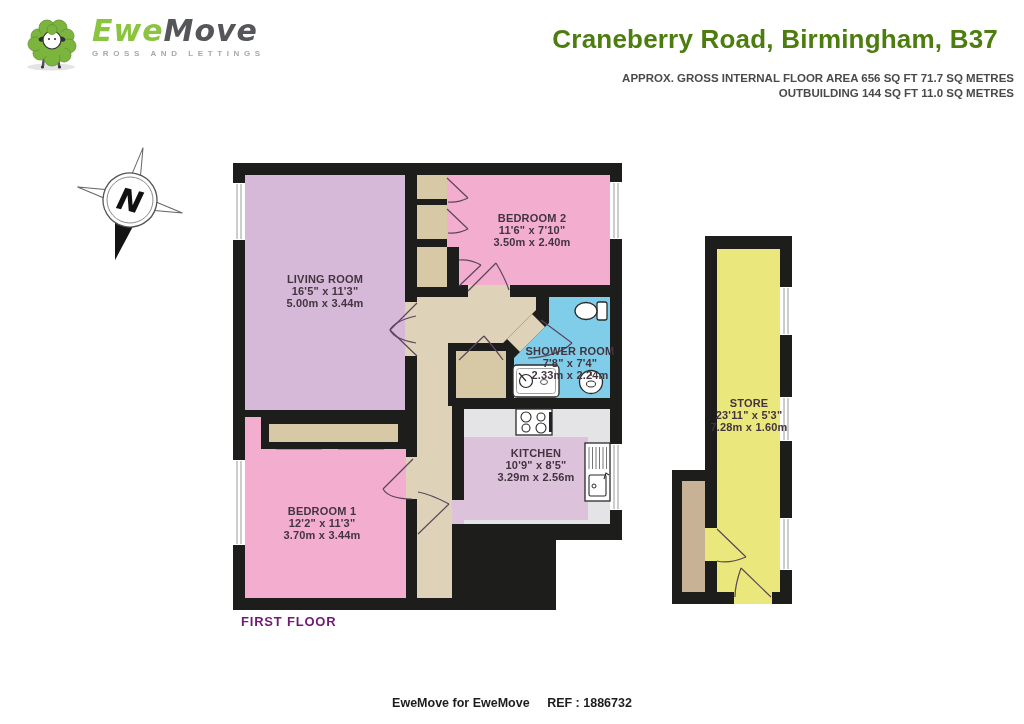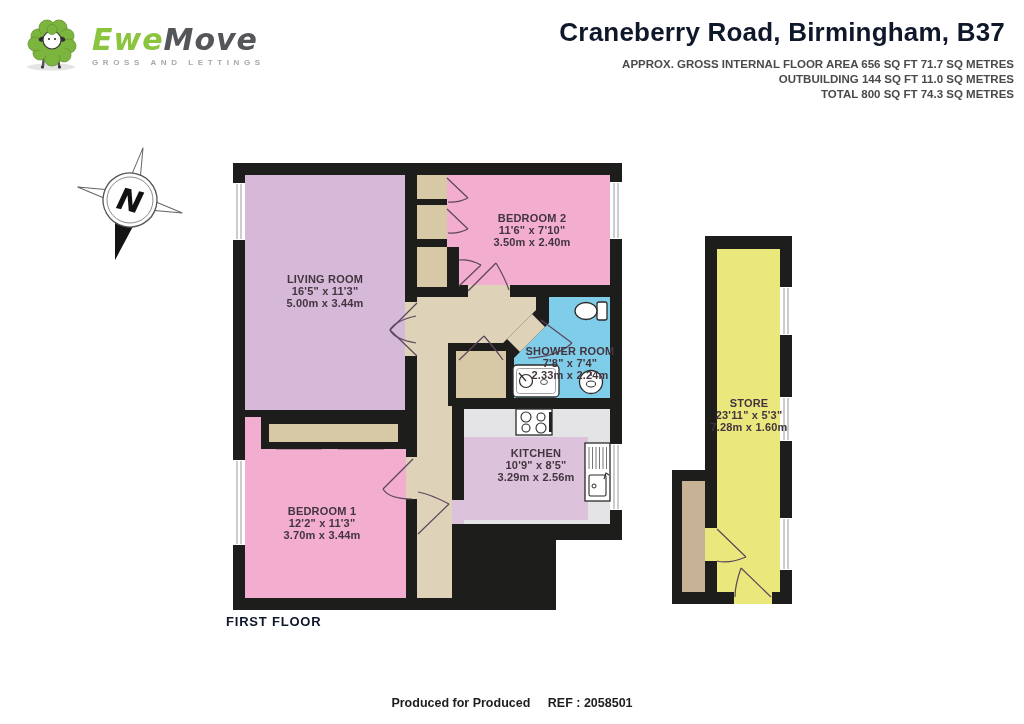--- a/index.html
+++ b/index.html
@@ -1,36 +1,36 @@
 <!DOCTYPE html>
 <html><head>
 <meta charset="utf-8">
 <style>
   html,body{margin:0;padding:0;background:#fff;}
   .page{position:relative;width:1024px;height:724px;background:#ffffff;
         font-family:"Liberation Sans",sans-serif;overflow:hidden;}
   
   .logo{position:absolute;left:14px;top:6px;display:flex;align-items:flex-start;}
-  .logo-text{margin-left:4px;margin-top:19px;}
+  .logo-text{margin-left:4px;margin-top:10px;}
   .brand{font:italic bold 30px "DejaVu Sans",sans-serif;letter-spacing:1px;line-height:30px;}
   .brand .ewe{color:#8bc53f;}
   .brand .move{color:#55565a;}
   .tagline{font:bold 8px "Liberation Sans",sans-serif;color:#a8a8a8;letter-spacing:4.6px;margin-top:3px;}
   .title-block{position:absolute;right:10px;top:8px;text-align:right;}
-  .main-title{font-size:26px;font-weight:bold;color:#0f172a;letter-spacing:0.2px;margin:9px;}
+  .main-title{font-size:26px;font-weight:bold;color:#4d7c0f;letter-spacing:0.2px;margin:16px;}
   .area-lines{margin-top:4px;font-size:11.5px;font-weight:bold;color:#4a4a4a;line-height:15px;}
   
   .plan{position:absolute;left:0;top:0;}
   .rlabel{font:bold 11px "Liberation Sans",sans-serif;fill:#42353f;text-anchor:middle;letter-spacing:0.2px;}
   .doorline{stroke:#5c465c;stroke-width:1.2;fill:none;}
   .fixture{fill:#ffffff;stroke:#2b2b2b;stroke-width:1.3;}
   .mullion{stroke:#9a9a9a;stroke-width:1;}
   
-  .floor-label{position:absolute;left:226px;top:614px;font-size:13px;font-weight:bold;
-               color:#0f172a;letter-spacing:0.8px;}
+  .floor-label{position:absolute;left:241px;top:614px;font-size:13px;font-weight:bold;
+               color:#701a75;letter-spacing:0.8px;}
   .footer{position:absolute;left:0;top:696px;width:1024px;text-align:center;
           font-size:12.5px;font-weight:bold;color:#1d1d1d;}
   .footer span{margin:0 7px;}
 </style>
 </head>
 <body>
 
 <div class="page">
 
   <div class="logo">
@@ -65,21 +65,20 @@
       <div class="brand"><span class="ewe">Ewe</span><span class="move">Move</span></div>
       <div class="tagline">GROSS AND LETTINGS</div>
     </div>
   </div>
 
   <div class="title-block">
     <h1 class="main-title">Craneberry Road, Birmingham, B37</h1>
     <div class="area-lines">
       <div>APPROX. GROSS INTERNAL FLOOR AREA 656 SQ FT 71.7 SQ METRES</div>
       <div>OUTBUILDING 144 SQ FT 11.0 SQ METRES</div>
-      <div>TOTAL 800 SQ FT 74.3 SQ METRES</div>
     </div>
   </div>
 
   <svg class="plan" width="1024" height="724" viewBox="0 0 1024 724">
 
     <g transform="rotate(14 130 200)">
       <path d="M130,146 L122,198 L138,198 Z" fill="#fff" stroke="#666" stroke-width="1"></path>
       <path d="M76,200 L128,192 L128,208 Z" fill="#fff" stroke="#666" stroke-width="1"></path>
       <path d="M184,200 L132,192 L132,208 Z" fill="#fff" stroke="#666" stroke-width="1"></path>
       <path d="M130,262 L115,202 L145,202 Z" fill="#141414"></path>
@@ -262,17 +261,17 @@
     <g>
       <text class="rlabel" x="749" y="407">STORE</text>
       <text class="rlabel" x="749" y="419">23'11" x 5'3"</text>
       <text class="rlabel" x="749" y="431">7.28m x 1.60m</text>
     </g>
   </svg>
 
   <div class="floor-label">FIRST FLOOR</div>
 
   <div class="footer">
-    <span>Produced for Produced</span>
-    <span>REF : 2058501</span>
+    <span>EweMove for EweMove</span>
+    <span>REF : 1886732</span>
   </div>
 
 </div>
 
 </body></html>

